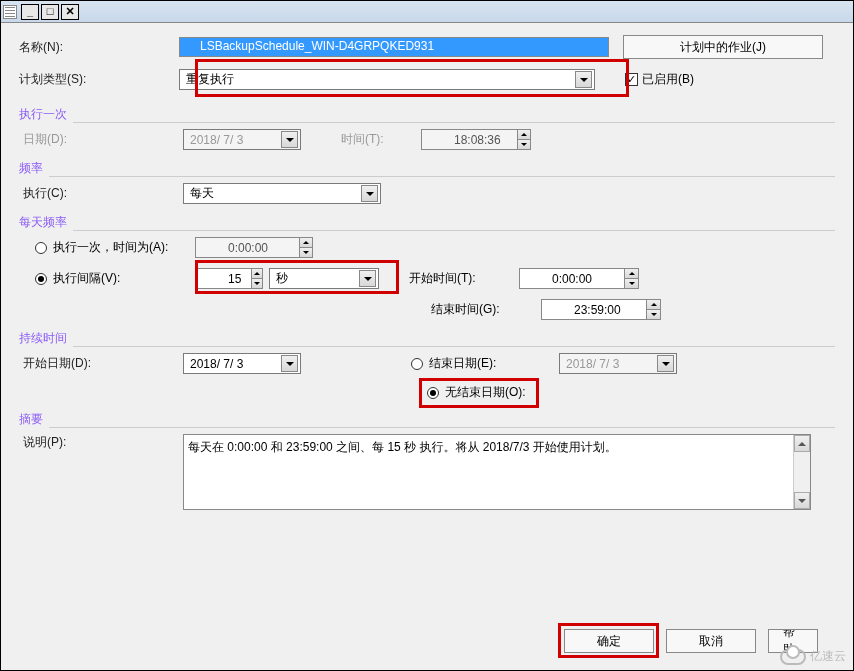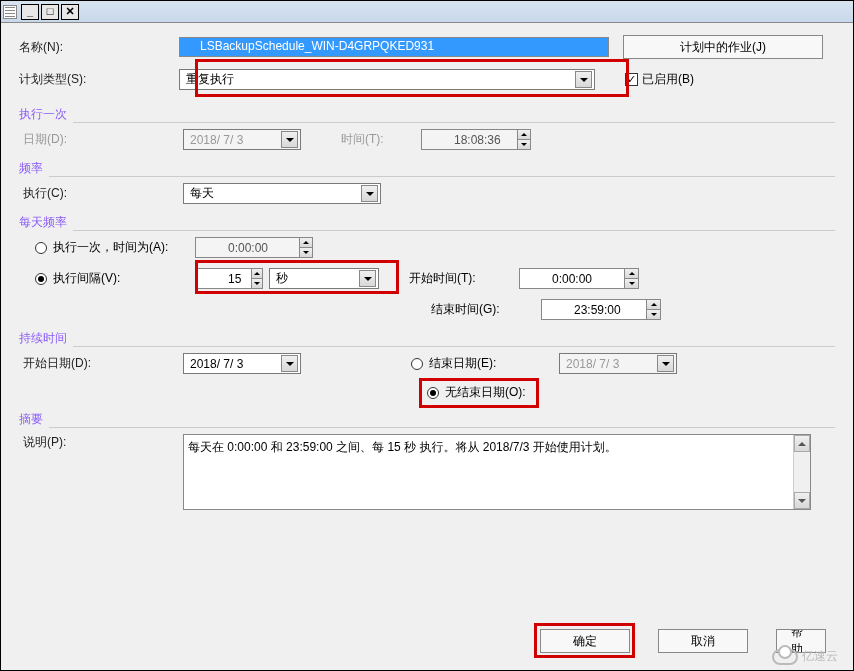--- a/index.html
+++ b/index.html
@@ -37,24 +37,24 @@
 .spinner .spinbtns div::after { content: ""; border-left: 3px solid transparent; border-right: 3px solid transparent; }
 .spinner .spinbtns div:first-child::after { border-bottom: 3px solid #000; }
 .spinner .spinbtns div:last-child::after { border-top: 3px solid #000; }
 .red-box { border: 3px solid #d00000; position: absolute; pointer-events: none; }
 .textarea { border: 1px solid #888; background: #fff; padding: 4px; resize: none; }
 .scrollbar-v { width: 17px; background: #f0f0f0; border-left: 1px solid #ccc; display: flex; flex-direction: column; }
 .sb-btn { height: 17px; background: linear-gradient(#f0f0f0,#d8d8d8); border: 1px solid #aaa; display: flex; align-items: center; justify-content: center; }
 .sb-btn::after { content: ""; border-left: 4px solid transparent; border-right: 4px solid transparent; }
 .sb-btn.up::after { border-bottom: 4px solid #555; }
 .sb-btn.down::after { border-top: 4px solid #555; }
-.watermark { position: absolute; right: 16px; bottom: 6px; color: #bbb; font-size: 11px; display: flex; align-items: center; gap: 4px; }
+.watermark { position: absolute; right: 8px; bottom: 6px; color: #bbb; font-size: 11px; display: flex; align-items: center; gap: 4px; }
 .watermark .cloud { width: 26px; height: 16px; border: 2px solid #bbb; border-radius: 10px; position: relative; }
 .watermark .cloud::before { content:""; position:absolute; width:10px; height:10px; border:2px solid #bbb; border-radius:50%; top:-6px; left:4px; background:#fff;}
-.btn-row { position: absolute; bottom: 18px; right: 28px; display: flex; gap: 28px; }
+.btn-row { position: absolute; bottom: 18px; right: 36px; display: flex; gap: 12px; }
 .btn-row .btn { width: 90px; }
 </style>
 </head>
 <body>
 
 <div class="window">
   <div class="titlebar">
     <span class="titlebar-icon"></span>
     <div class="titlebar-btns">
       <div class="tbtn">_</div>

